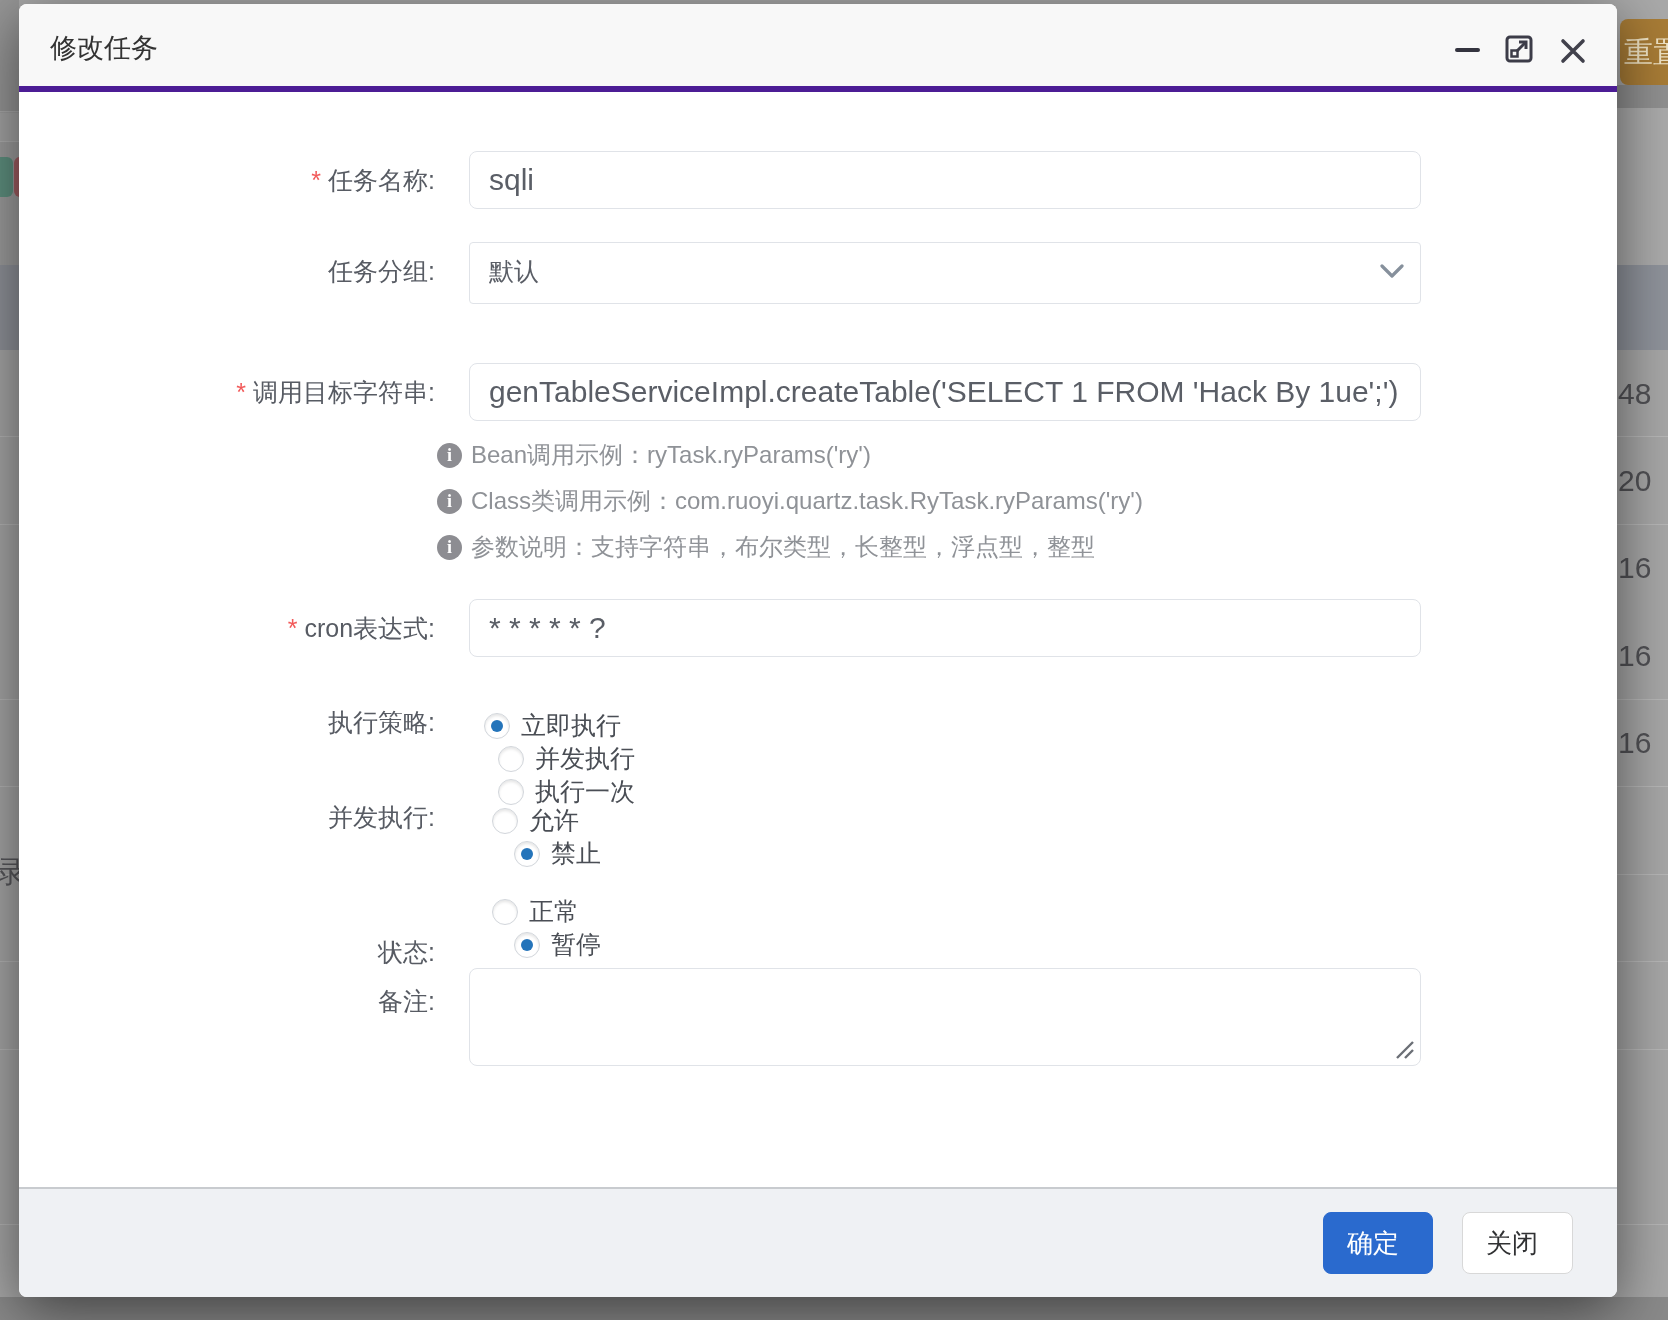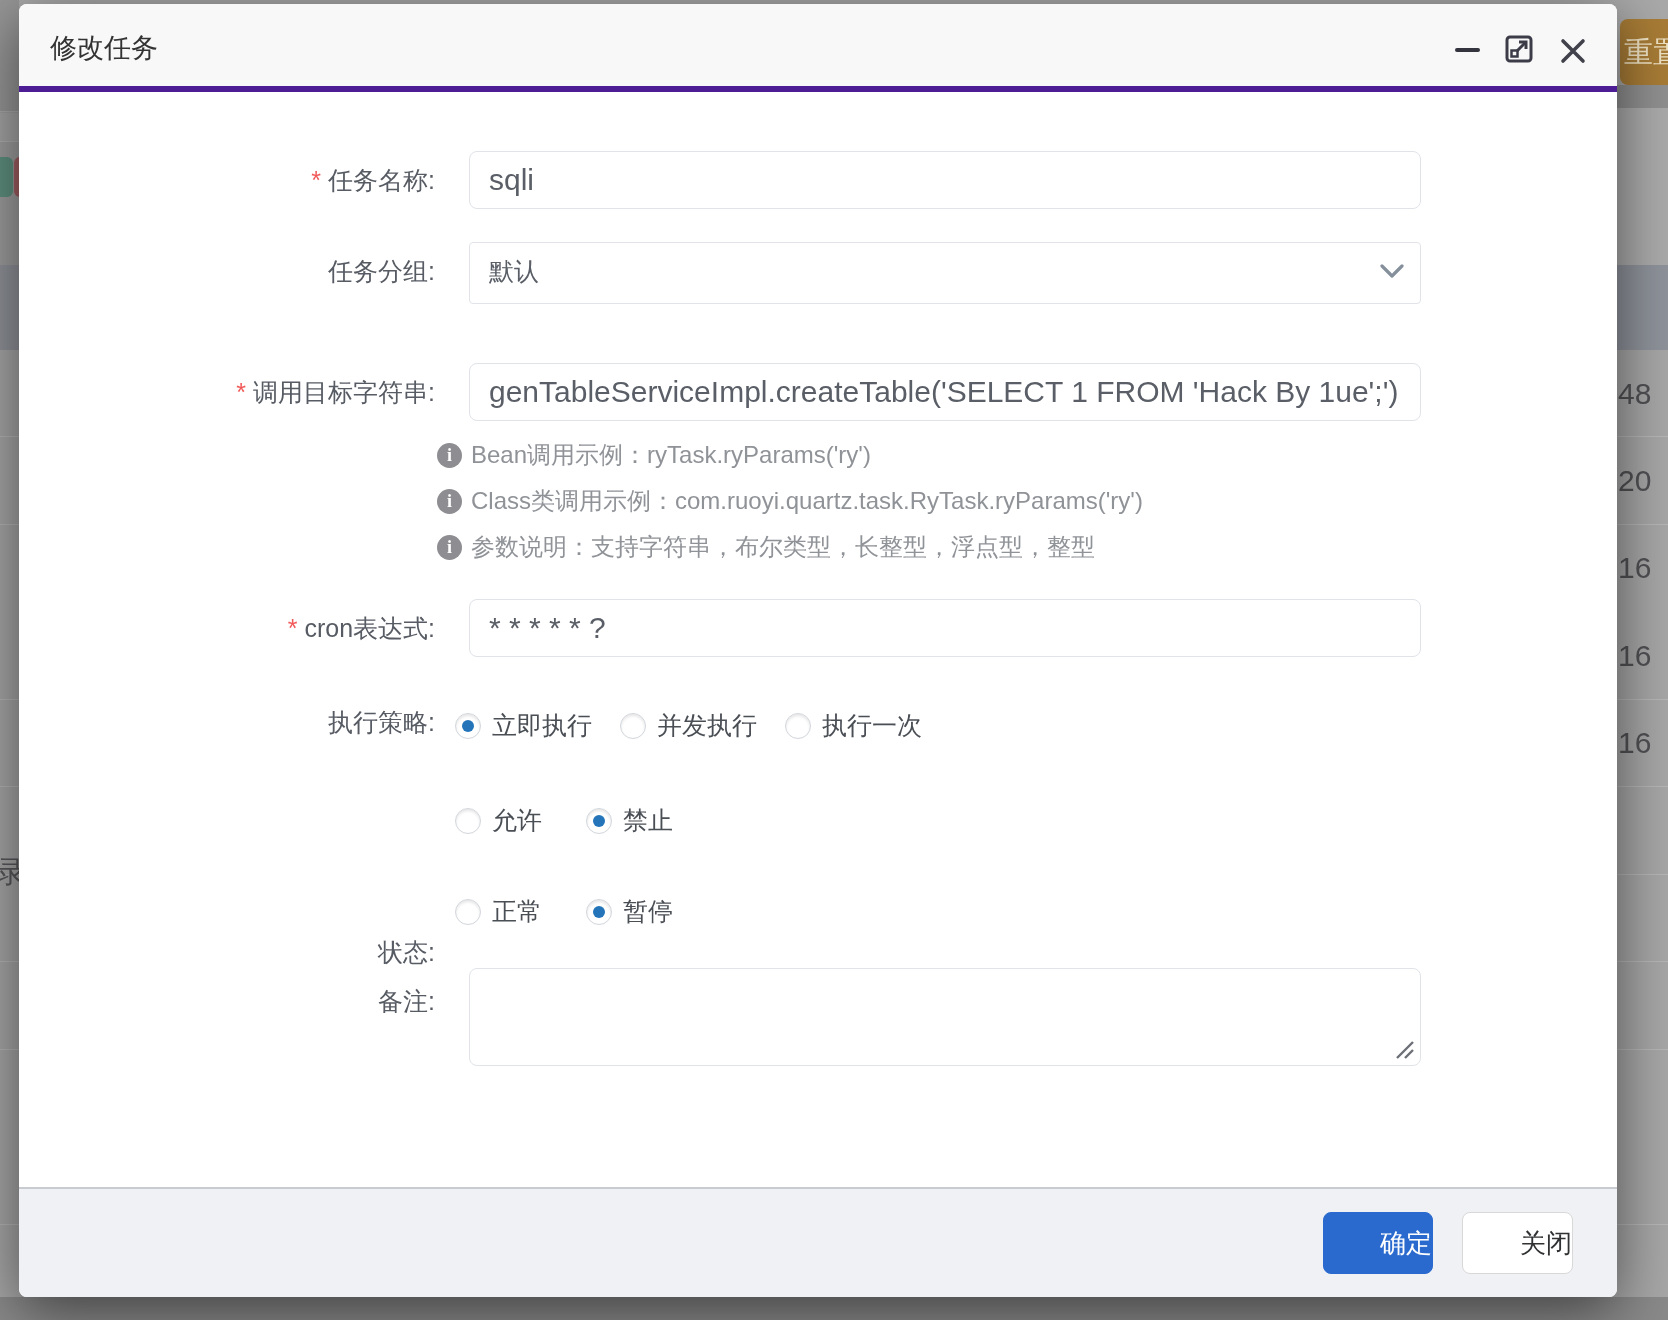--- a/index.html
+++ b/index.html
@@ -48,36 +48,36 @@
       font-family:"Liberation Sans","DejaVu Sans",sans-serif; }
   .sel-box { position:absolute; left:450px; width:952px; height:62px; border:1px solid #e0e3e8; border-radius:4px; background:#fff; cursor:pointer; }
   .sel-box .sel-val { position:absolute; left:19px; top:0; line-height:56px; font-size:25px; color:#5a5e66; }
   .sel-box svg { position:absolute; right:16px; top:21px; }
 
   .hint-row { position:absolute; left:418px; height:34px; display:flex; align-items:center; }
   .info-ic { width:25px; height:25px; border-radius:50%; background:#8d8d92; color:#fff; font-size:18px; font-weight:bold;
       text-align:center; line-height:25px; margin-right:9px; flex:0 0 25px; font-family:"Liberation Serif","DejaVu Serif",serif; }
   .hint-text { font-size:24px; color:#8f9297; white-space:nowrap; }
 
-  .radio-row { position:absolute; left:436px; display:flex; align-items:center; }
+  .radio-row { position:absolute; left:451px; display:flex; align-items:center;flex-direction:column; }
   .radio-option { display:flex; align-items:center; cursor:pointer; }
   .radio { position:relative; width:26px; height:26px; border-radius:50%; background:#fff; border:1px solid #d2d6db;
       box-shadow:inset 0 2px 3px rgba(0,0,0,0.10); margin-right:11px; flex:0 0 26px; }
   .radio.checked::after { content:""; position:absolute; left:6px; top:6px; width:12px; height:12px; border-radius:50%; background:#2474ba; }
   .radio-label { font-size:25px; color:#4a4e55; white-space:nowrap; }
   .gap26 .radio-option + .radio-option { margin-left:28px; }
   .gap44 .radio-option + .radio-option { margin-left:44px; }
 
   .remark-area { position:absolute; left:450px; top:964px; width:952px; height:98px; border:1px solid #e0e3e8; border-radius:8px;
       resize:none; outline:none; font-size:25px; color:#5a5e66; padding:10px 19px;
       font-family:"Liberation Sans","DejaVu Sans",sans-serif; }
   .resize-grip { position:absolute; left:1374px; top:1034px; width:22px; height:22px; pointer-events:none; }
 
   .modal-footer { position:absolute; left:0; top:1183px; width:100%; height:110px; background:#eff1f4; border-top:2px solid #c8cbcf; }
-  .btn { position:absolute; top:23px; height:62px; border-radius:8px; font-size:26px; text-align:right; line-height:60px; cursor:pointer;
+  .btn { position:absolute; top:23px; height:62px; border-radius:8px; font-size:26px; text-align:left; line-height:60px; cursor:pointer;
       font-family:"Liberation Sans","DejaVu Sans",sans-serif;padding-left:23px; }
   .btn-confirm { left:1304px; width:110px; background:#2a6ace; color:#ffffff; border:1px solid #2a6ace; }
   .btn-close { left:1443px; width:111px; background:#ffffff; color:#303133; border:1px solid #d8d8d8; }
 </style>
 </head>
 <body>
 
 <div class="bg-layer">
   <div class="bg-left">
     <div class="band1"></div>
@@ -168,20 +168,21 @@
     <div class="radio-option">
       <span class="radio"></span>
       <span class="radio-label">并发执行</span>
     </div>
     <div class="radio-option">
       <span class="radio"></span>
       <span class="radio-label">执行一次</span>
     </div>
   </div>
 
+  <div class="frm-label" style="top:800px; line-height:26px;">并发执行:</div>
   <div class="radio-row gap44" style="top:800px;">
     <div class="radio-option">
       <span class="radio"></span>
       <span class="radio-label">允许</span>
     </div>
     <div class="radio-option">
       <span class="radio checked"></span>
       <span class="radio-label">禁止</span>
     </div>
   </div>

